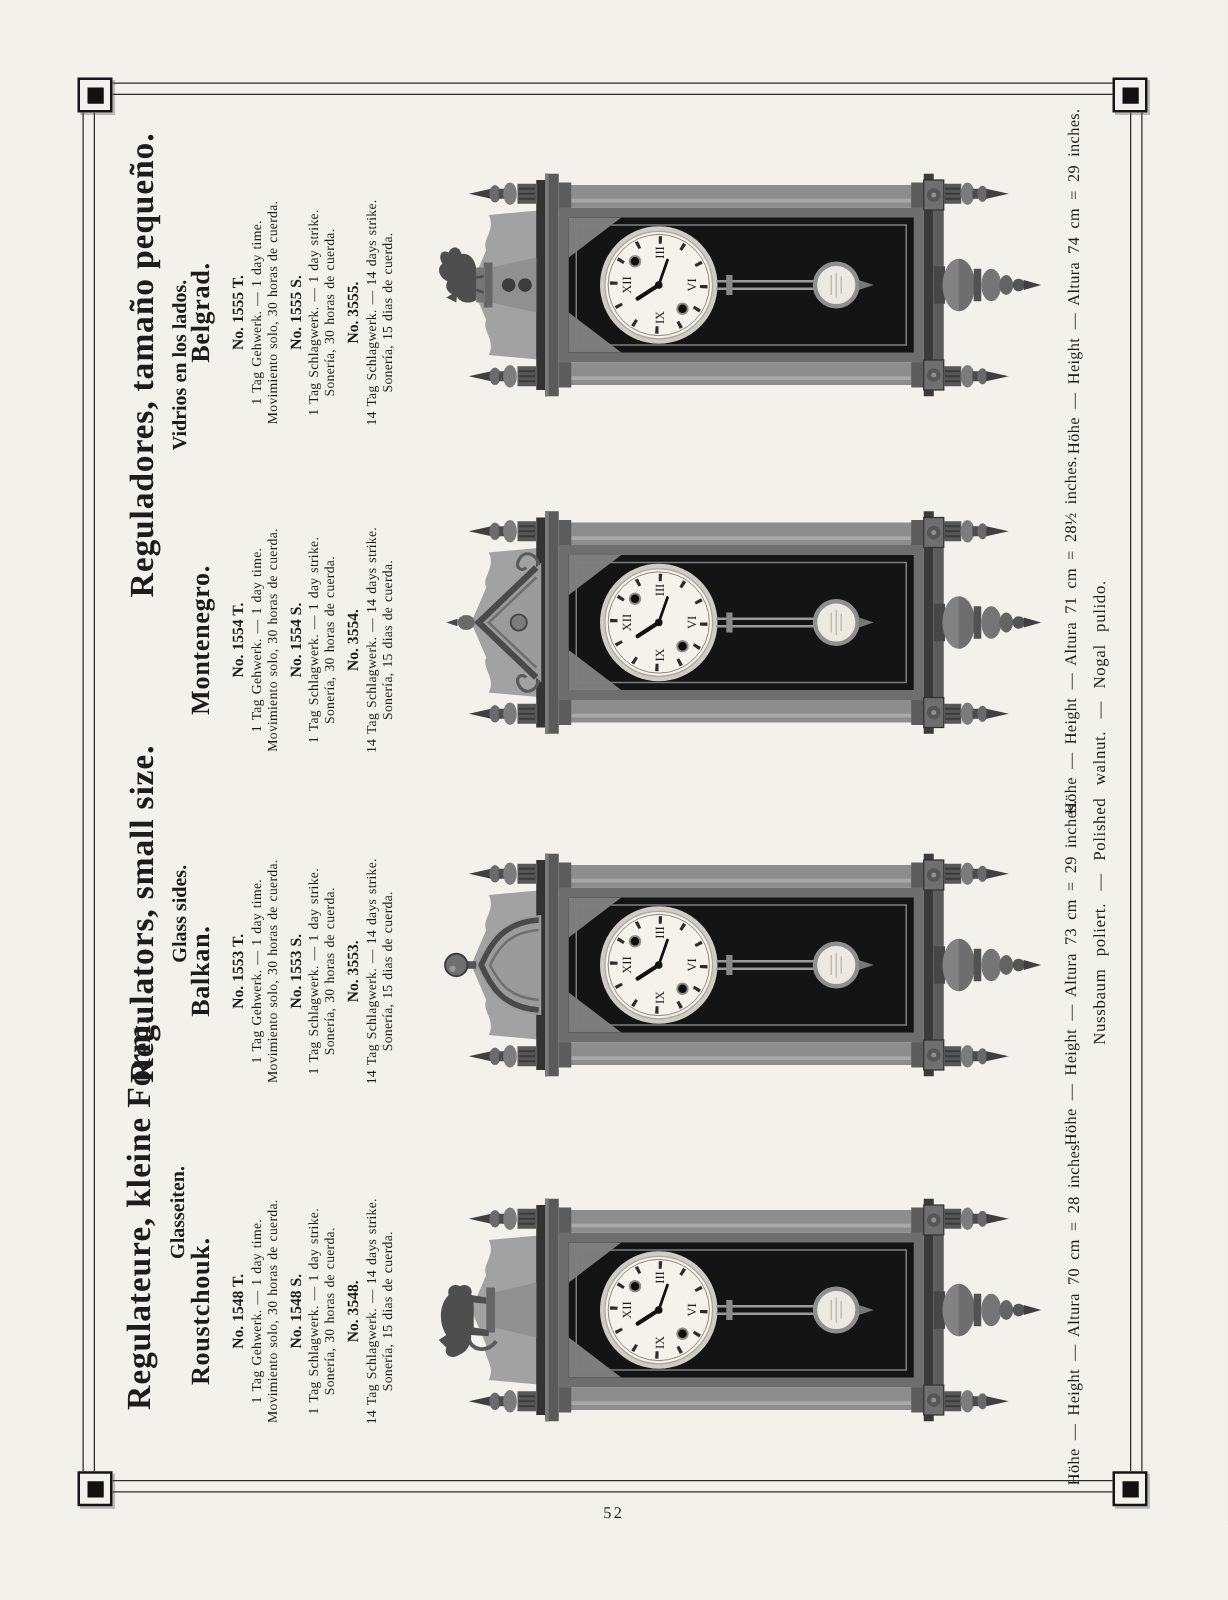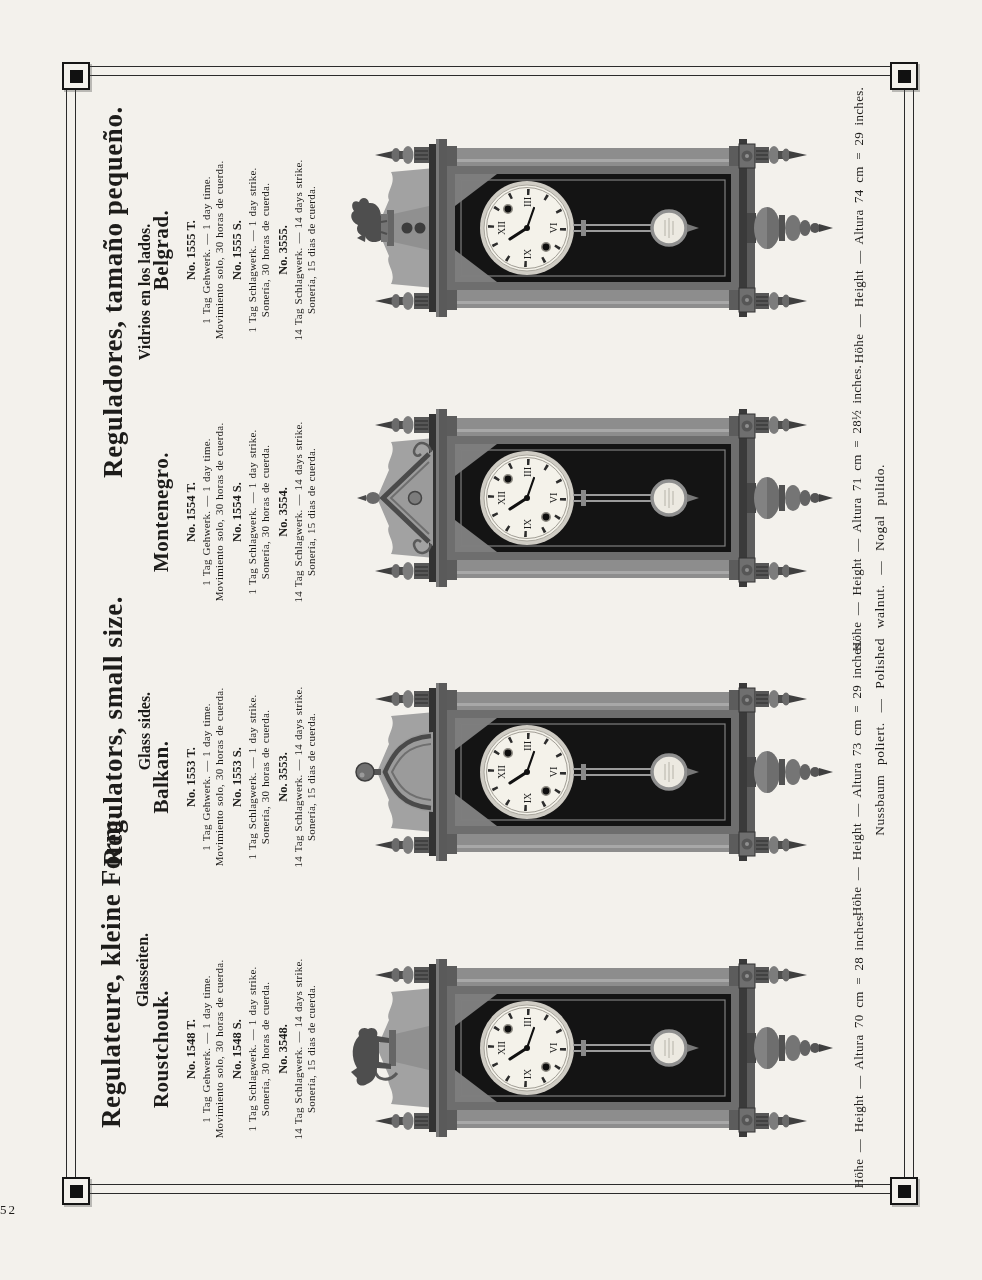--- a/index.html
+++ b/index.html
@@ -23,21 +23,21 @@
     position:absolute; transform:translate(-50%,-50%) rotate(-90deg);
     white-space:nowrap; text-align:center;
   }
   .title-main { font-size:27px; font-weight:bold; letter-spacing:.6px; margin:0; }
   .title-sub  { font-size:16px; font-weight:bold; margin:7px 0 0; }
   .pname { font-size:21px; font-weight:bold; letter-spacing:.5px; margin:0 0 10px; }
   .pno   { font-size:12.5px; font-weight:bold; margin:5px 0 1px; }
   .pline { font-size:11px; margin:0 0 1px; letter-spacing:.2px; word-spacing:1px; }
   .height-line { font-size:13px; letter-spacing:.3px; word-spacing:3px; }
   .finish-line { font-size:13.5px; letter-spacing:.5px; word-spacing:6px; }
-  .page-num { position:absolute; top:1202px; left:0; width:100%; text-align:left; font-size:13px; letter-spacing:2px; }
+  .page-num { position:absolute; top:1202px; left:0; width:100%; text-align:center; font-size:13px; letter-spacing:2px; }
   
   .clock { position:absolute; width:240px; height:510px; transform:translate(-50%,-50%) rotate(-90deg); }
   .clock svg { display:block; }
 </style>
 </head>
 <body>
 
 <div class="page">
 
   <svg width="0" height="0" style="position:absolute" aria-hidden="true">

